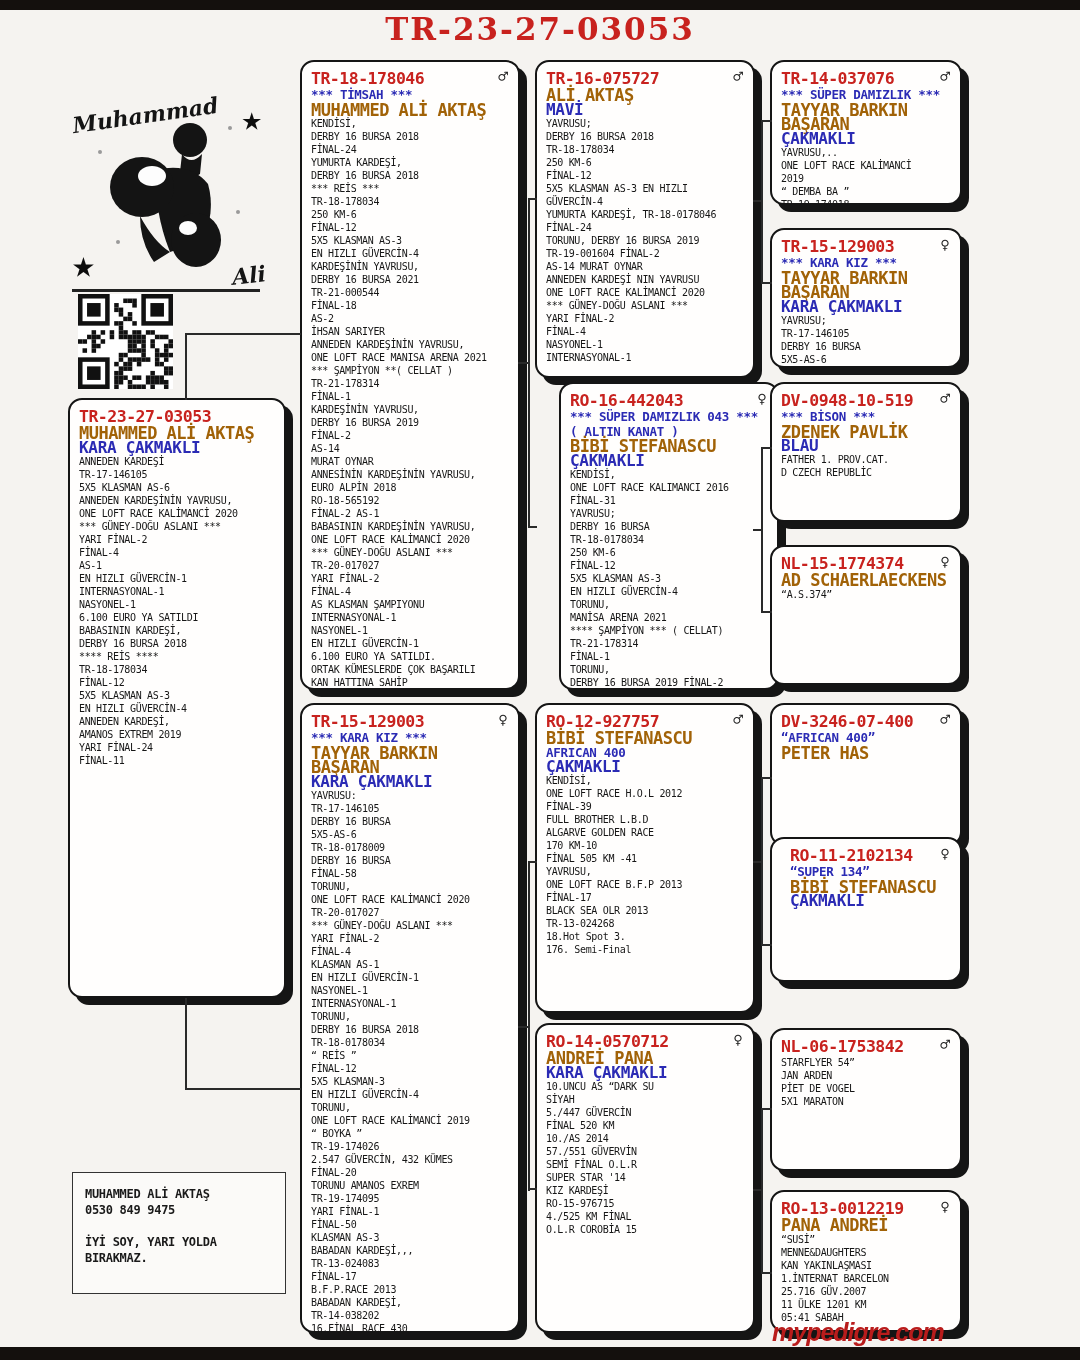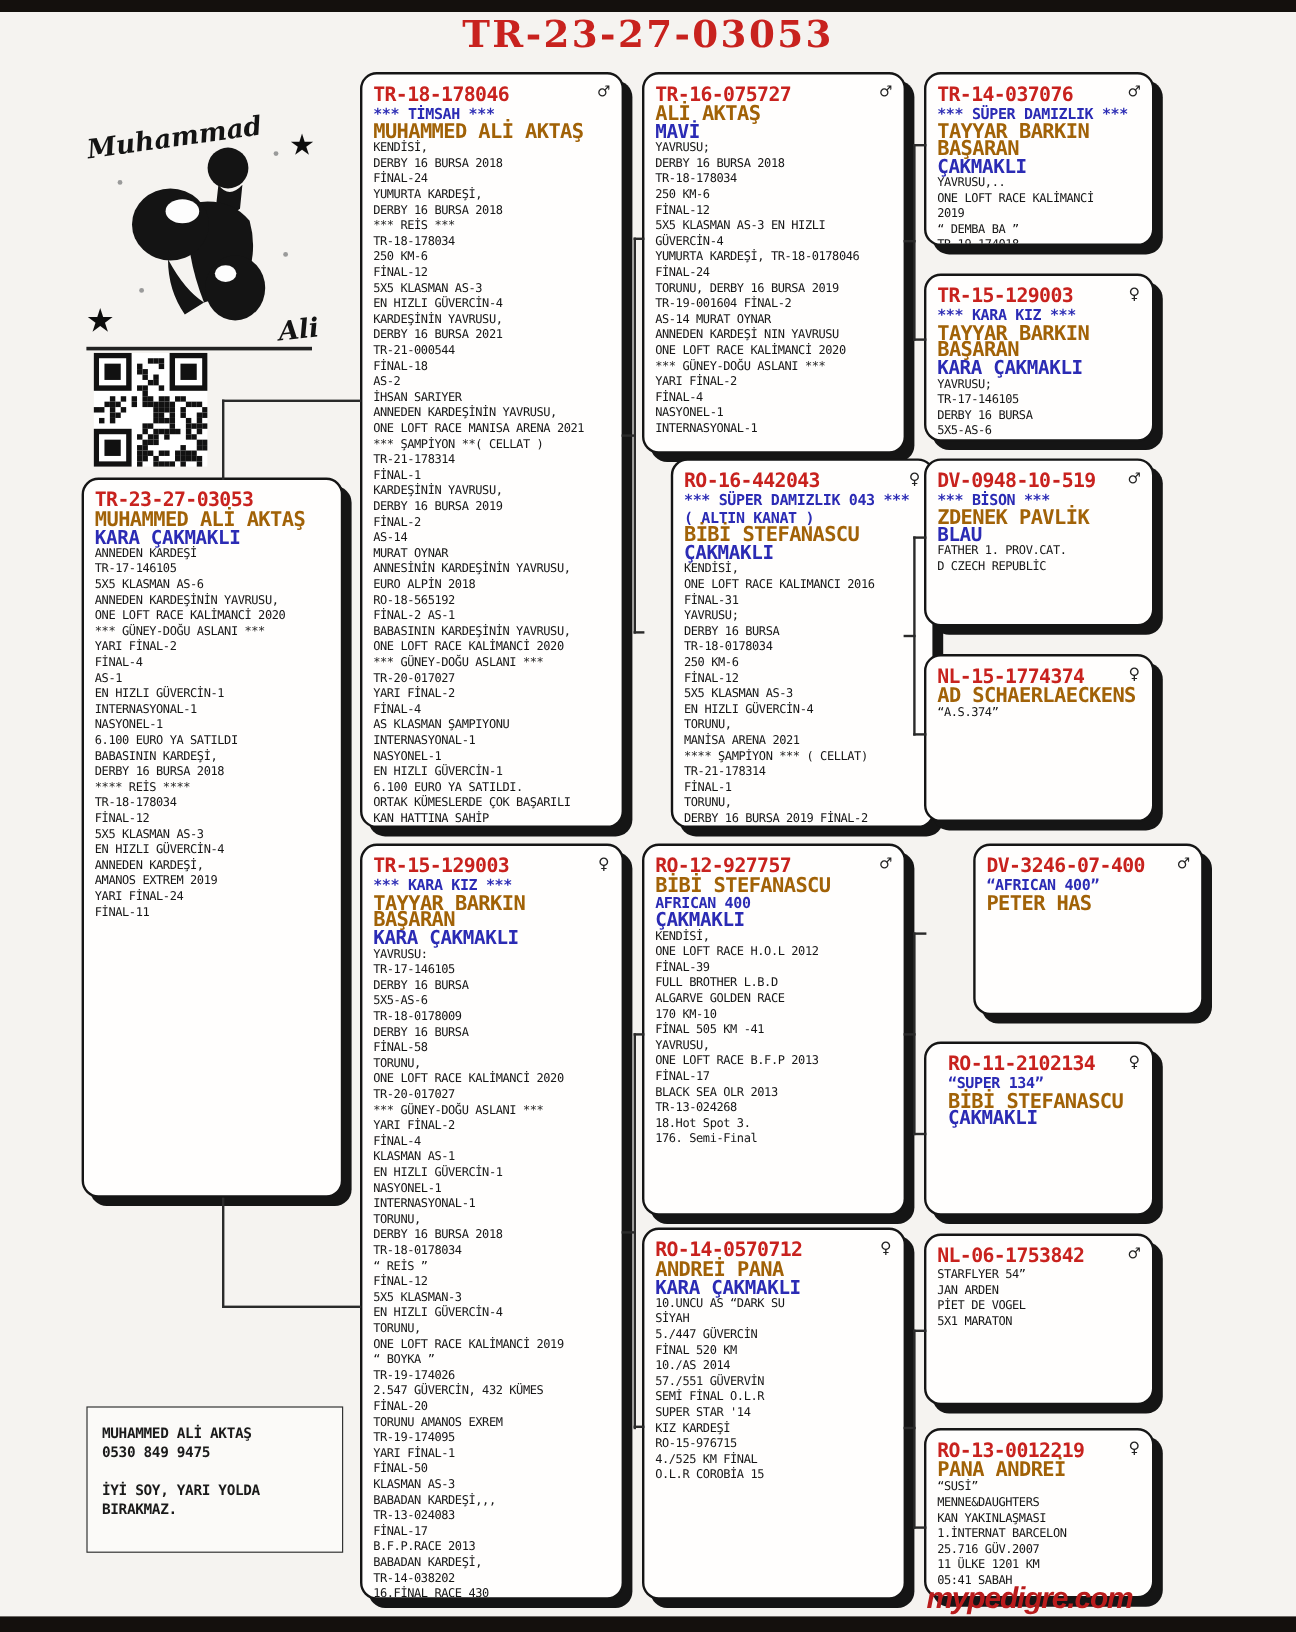--- a/index.html
+++ b/index.html
@@ -474,29 +474,29 @@
 D CZECH REPUBLİC</div>
     </div>
     <div class="pbox" style="left: 770px; top: 545px; width: 192px; height: 140px;">
       <div class="bx-head">
         <span class="ring">NL-15-1774374</span>
         <span class="sex">♀</span>
       </div>
       <div class="ln ln-owner">AD SCHAERLAECKENS</div>
       <div class="ln ln-body">“A.S.374”</div>
     </div>
-    <div class="pbox" style="left: 770px; top: 703px; width: 192px; height: 143px; margin-left: 41px;">
+    <div class="pbox" style="left: 770px; top: 703px; width: 192px; height: 143px;">
       <div class="bx-head">
         <span class="ring">DV-3246-07-400</span>
         <span class="sex">♂</span>
       </div>
       <div class="ln ln-nick">“AFRICAN 400”</div>
       <div class="ln ln-owner">PETER HAS</div>
     </div>
-    <div class="pbox" style="left: 770px; top: 868px; width: 192px; height: 145px; padding-left: 18px;">
+    <div class="pbox" style="left: 770px; top: 837px; width: 192px; height: 145px; padding-left: 18px;">
       <div class="bx-head">
         <span class="ring">RO-11-2102134</span>
         <span class="sex">♀</span>
       </div>
       <div class="ln ln-nick">“SUPER 134”</div>
       <div class="ln ln-owner">BİBİ STEFANASCU</div>
       <div class="ln ln-color">ÇAKMAKLI</div>
     </div>
     <div class="pbox" style="left: 770px; top: 1028px; width: 192px; height: 143px;">
       <div class="bx-head">

